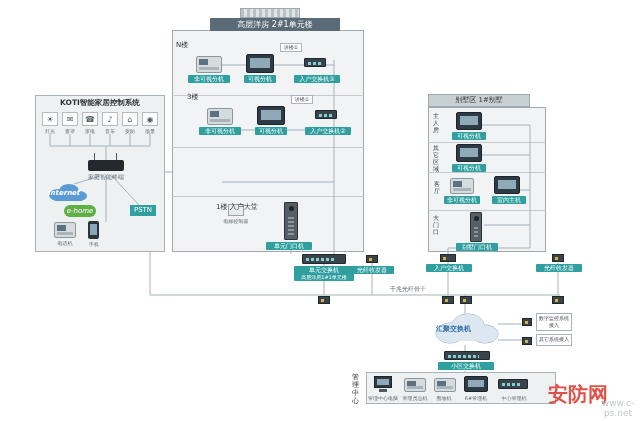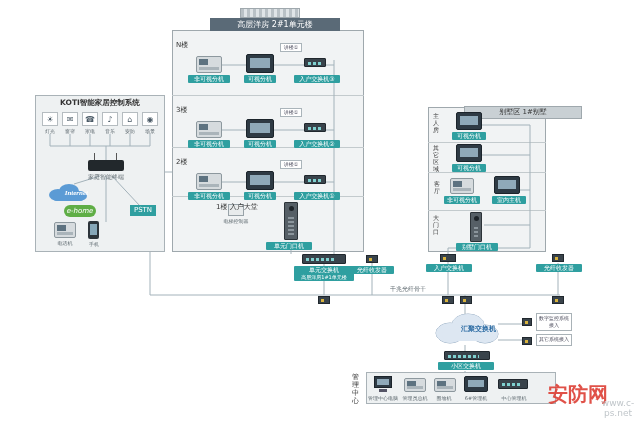--- a/index.html
+++ b/index.html
@@ -43,21 +43,21 @@
   .pc-scr{left:0;top:0;width:18px;height:12px;background:#2e3a44;border:1px solid #1c242b;}
   .pc-scr .scr{left:2px;top:2px;right:2px;bottom:2px;background:#8fa9b9;}
   .pc-base{left:5px;top:13px;width:8px;height:3px;background:#556;}
   .tile{width:16px;height:14px;background:#fff;border:1px solid #b5bcc0;color:#4a5a66;
         font-size:8px;line-height:13px;text-align:center;z-index:2;}
   .badge-green{background:#5fae46;border-radius:6px;color:#fff;font-size:7px;line-height:12px;
         text-align:center;font-style:italic;z-index:2;}
   .badge-teal{background:#2f9fa0;color:#fff;font-size:7px;line-height:11px;text-align:center;z-index:2;}
   .sysbox{background:#fff;border:1px solid #a9b2b7;color:#445;font-size:5px;line-height:7px;
         text-align:center;padding:1px;word-break:break-all;z-index:2;}
-  .cloudtxt{text-align:right;font-weight:bold;z-index:3;font-family:Liberation Serif, serif;}
+  .cloudtxt{text-align:left;font-weight:bold;z-index:3;}
   .wm-brand{font-size:20px;font-weight:bold;color:rgba(221,62,52,.9);z-index:4;line-height:22px;}
   .wm-site{font-size:9px;color:#c0c6ca;z-index:5;line-height:10px;text-align:center;}
   
   .floor{left:172px;width:192px;height:61px;z-index:2;}
   .floor .fname{left:4px;top:6px;font-size:7px;color:#333;}
   .floor .ph{left:24px;top:22px;width:26px;height:17px;}
   .floor .phl{left:16px;top:41px;width:42px;}
   .floor .mo{left:74px;top:20px;width:28px;height:19px;}
   .floor .mol{left:72px;top:41px;width:32px;}
   .floor .tg1{left:108px;top:9px;width:22px;height:9px;}
@@ -106,49 +106,35 @@
     <div class="tl phl">非可视分机</div>
     <div class="dev dev-monitor mo">
         <i class="scr"></i>
       </div>
     <div class="tl mol">可视分机</div>
     <div class="tag tg1">讲楼①</div>
     <div class="dev dev-rack sw"></div>
     <div class="tl swl">入户交换机③</div>
   </div>
 
-  <div class="floor" style="top:99px;">
+  <div class="floor" style="top:86px;margin-left:11px;">
     <span class="fname">3楼</span>
     <div class="dev dev-phone ph">
         <i class="scr"></i>
       </div>
     <div class="tl phl">非可视分机</div>
     <div class="dev dev-monitor mo">
         <i class="scr"></i>
       </div>
     <div class="tl mol">可视分机</div>
     <div class="tag tg1">讲楼①</div>
     <div class="dev dev-rack sw"></div>
     <div class="tl swl">入户交换机②</div>
   </div>
 
-  <div class="floor" style="top:151px;">
-    <span class="fname">2楼</span>
-    <div class="dev dev-phone ph">
-        <i class="scr"></i>
-      </div>
-    <div class="tl phl">非可视分机</div>
-    <div class="dev dev-monitor mo">
-        <i class="scr"></i>
-      </div>
-    <div class="tl mol">可视分机</div>
-    <div class="tag tg1">讲楼①</div>
-    <div class="dev dev-rack sw"></div>
-    <div class="tl swl">入户交换机①</div>
-  </div>
 
   <div class="name7" style="left:176px;top:202px;width:46px;margin-left:40px;">1楼 入户大堂</div>
   <div class="dev dev-wall" style="left:228px;top:204px;width:16px;height:12px;"></div>
   <div class="tg" style="left:218px;top:218px;width:36px;">电梯控制器</div>
   <div class="dev dev-door" style="left:284px;top:202px;width:14px;height:38px;"></div>
   <div class="tl" style="left:266px;top:242px;width:46px;">单元门口机</div>
 
   <div class="dev dev-rack" style="left:302px;top:254px;width:44px;height:10px;"></div>
   <div class="tl" style="left:294px;top:266px;width:60px;height:15px;">
     <span style="position:static;display:block;">单元交换机</span>
@@ -194,21 +180,21 @@
 
   <div class="dev dev-phone" style="left:54px;top:222px;width:22px;height:16px;">
       <i class="scr"></i>
     </div>
   <div class="tg" style="left:50px;top:240px;width:30px;">电话机</div>
   <div class="dev dev-mobile" style="left:88px;top:221px;width:11px;height:18px;">
       <i class="scr"></i>
     </div>
   <div class="tg" style="left:82px;top:241px;width:24px;">手机</div>
 
-  <div class="banner-lite" style="left:428px;top:106px;width:118px;height:13px;margin-left:36px;">别墅区 1#别墅</div>
+  <div class="banner-lite" style="left:428px;top:94px;width:102px;height:13px;">别墅区 1#别墅</div>
   <div class="bld" style="left:428px;top:107px;width:118px;height:145px;"></div>
   <div class="fdiv" style="left:428px;top:142px;width:118px;"></div>
   <div class="fdiv" style="left:428px;top:172px;width:118px;"></div>
   <div class="fdiv" style="left:428px;top:210px;width:118px;"></div>
 
   <div class="vname" style="left:433px;top:112px;">主人房</div>
   <div class="dev dev-monitor" style="left:456px;top:112px;width:26px;height:18px;">
       <i class="scr"></i>
     </div>
   <div class="tl" style="left:452px;top:132px;width:34px;">可视分机</div>

